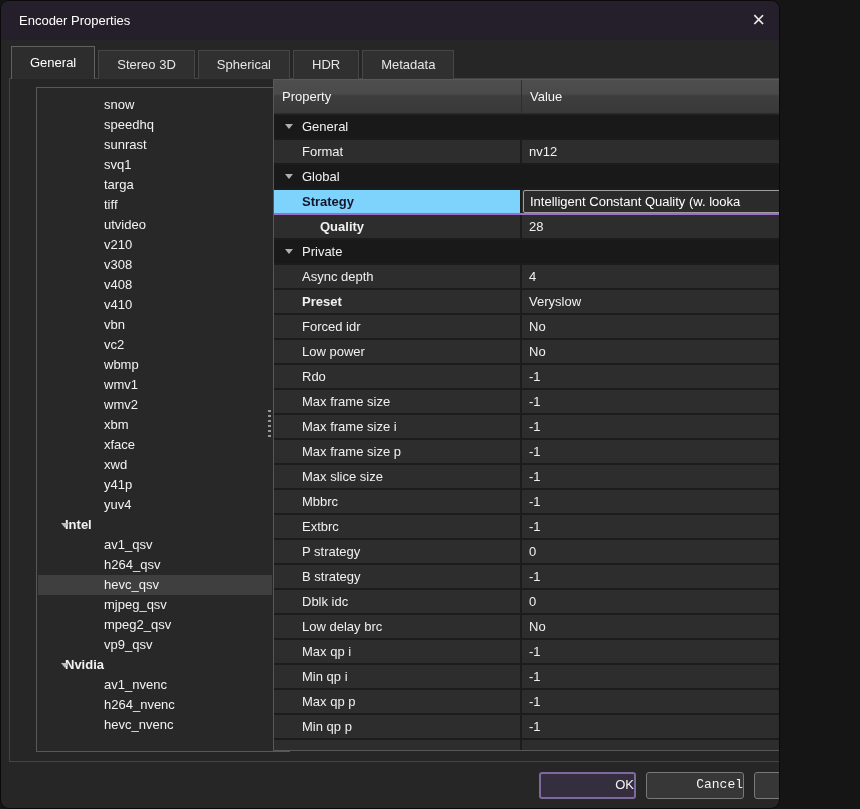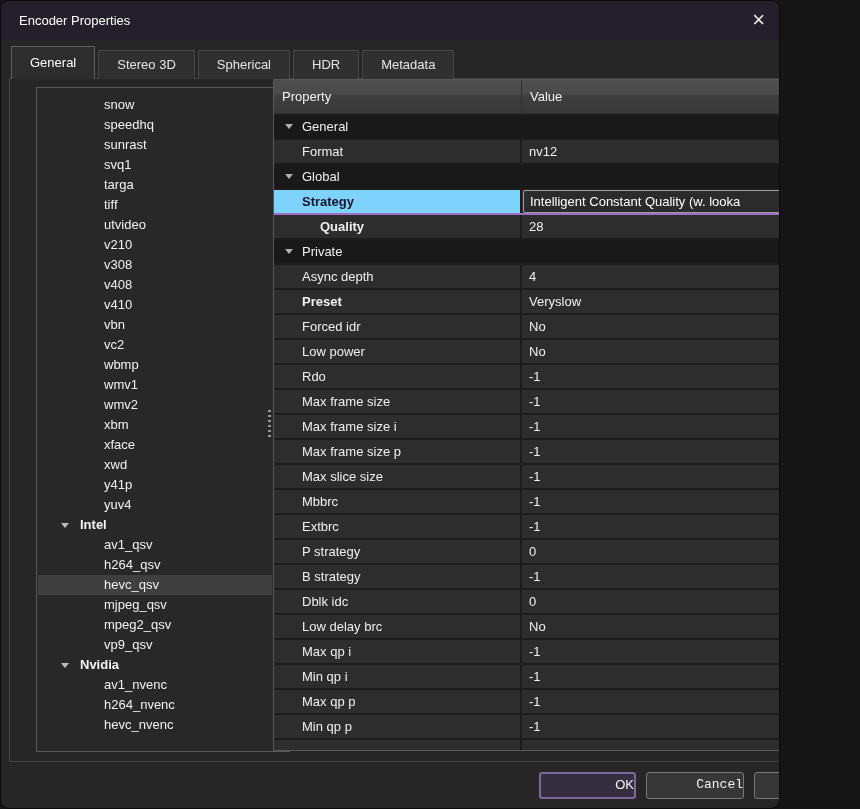--- a/index.html
+++ b/index.html
@@ -21,21 +21,21 @@
   .tab.active{height:33px;line-height:32px;background:#2d2d2d;border-color:#616161;color:#ffffff;}
 
   
   .pane{position:absolute;left:8px;top:77px;width:844px;height:684px;border:1px solid #434343;background:#262626;z-index:1;}
 
   
   .elist{position:absolute;left:10px;top:86px;width:254px;height:665px;background:#282828;border:1px solid #585858;z-index:3;margin-left:25px;}
   .eitems{position:absolute;left:1px;top:7px;right:17px;bottom:1px;overflow:hidden;}
   .li{height:20px;line-height:20px;position:relative;color:#f2f2f2;white-space:nowrap;cursor:default;}
   .li.leaf{padding-left:66px;}
-  .li.group{padding-left:42px;font-weight:bold;}
+  .li.group{padding-left:27px;font-weight:bold;}
   .li.selected{background:#3f3f3f;}
   .li .tri{position:absolute;left:23px;top:8px;width:0;height:0;
            border-left:4px solid transparent;border-right:4px solid transparent;border-top:5px solid #bdbdbd;}
 
   
   .sb{position:absolute;background:#3a3a3a;}
   .sbtn{position:absolute;left:0;width:15px;height:16px;background:#535353;border:1px solid #6d6d6d;}
   .arrow-up{position:absolute;left:3px;top:5px;width:0;height:0;
             border-left:4px solid transparent;border-right:4px solid transparent;border-bottom:5px solid #d0d0d0;}
   .arrow-dn{position:absolute;left:3px;top:6px;width:0;height:0;

